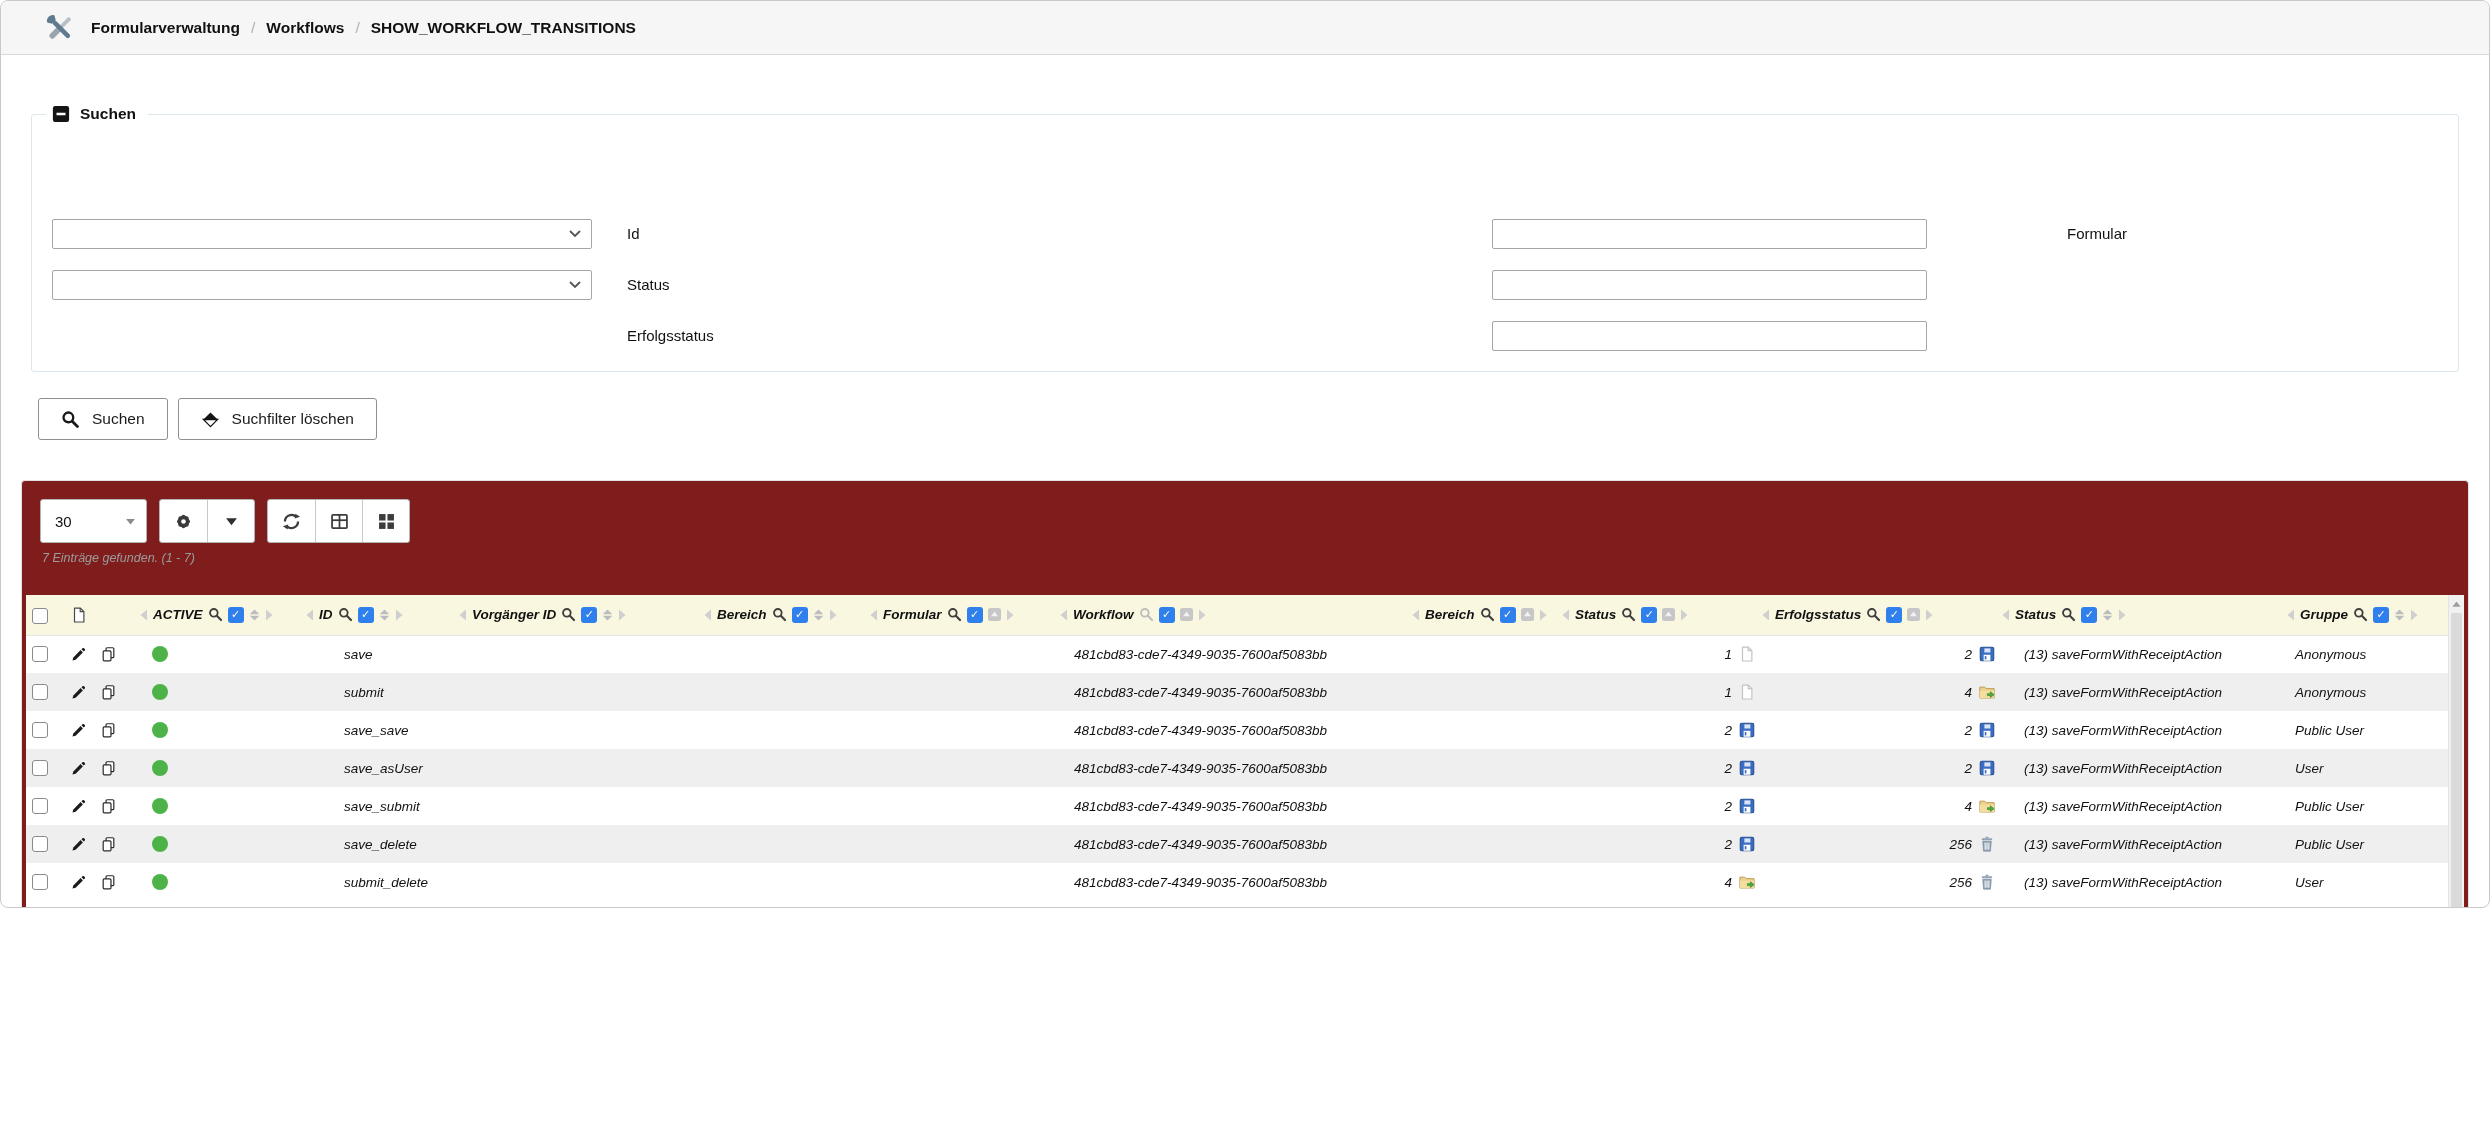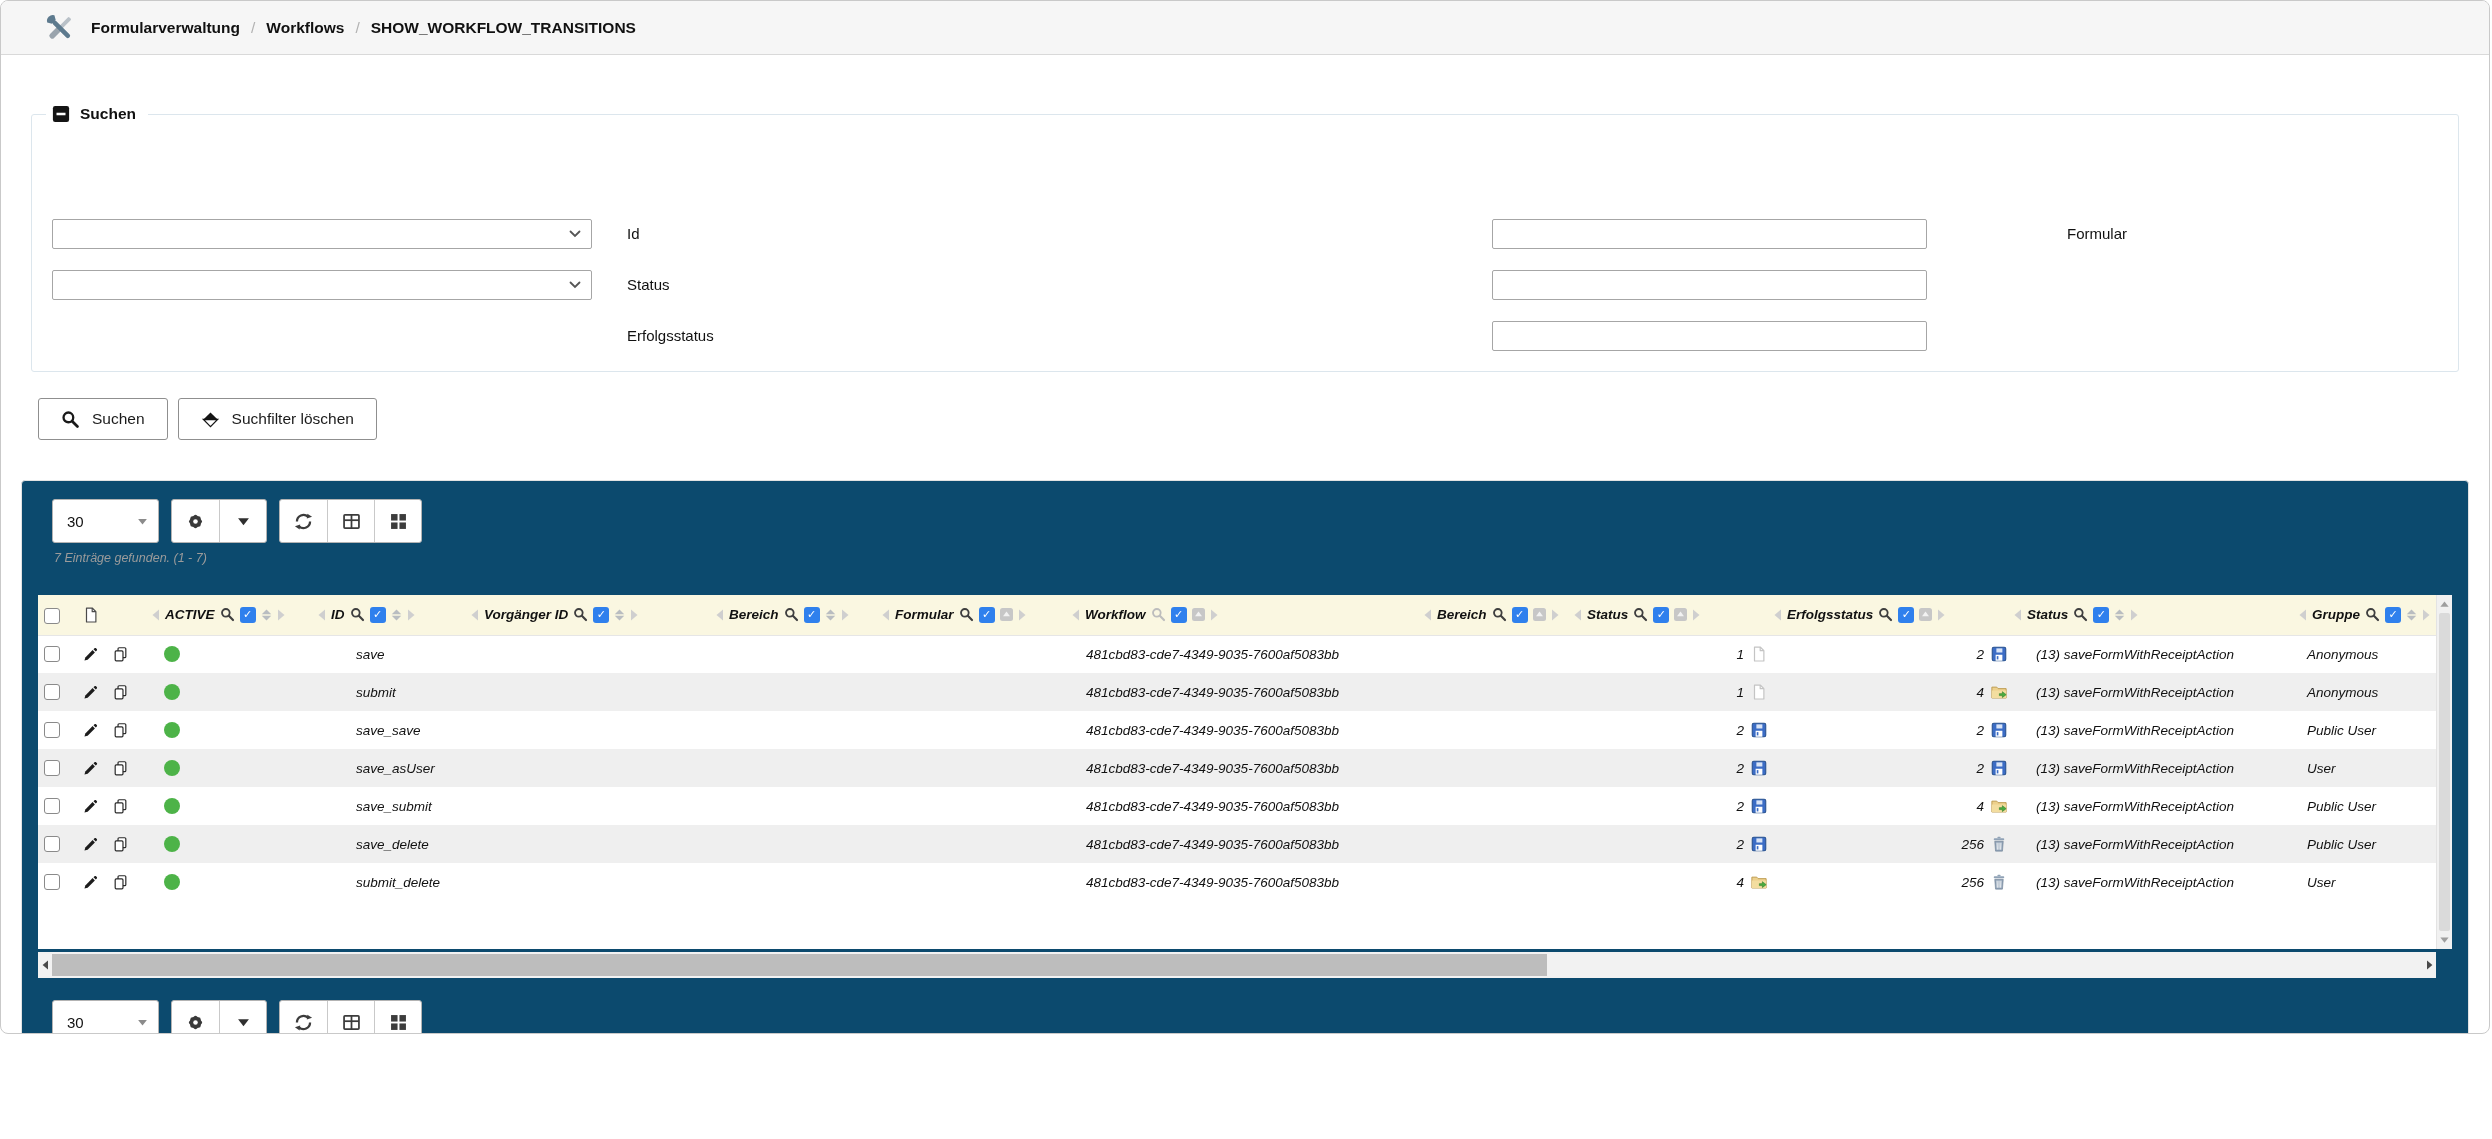--- a/index.html
+++ b/index.html
@@ -1,19 +1,19 @@
 <!DOCTYPE html>
 <html><head>
 <meta charset="utf-8">
 <style>
   * { box-sizing: border-box; margin: 0; padding: 0; }
   html,body { background:#fff; }
   body { font-family:"Liberation Sans","DejaVu Sans",sans-serif; color:#111; }
 
-  .page { width:2490px; height:1034px; border:1px solid #c9c9c9; border-radius:8px;
+  .page { width:2490px; height:908px; border:1px solid #c9c9c9; border-radius:8px;
           overflow:hidden; background:#fff; position:relative; }
 
   
   .topbar { height:54px; background:#f6f6f6; border-bottom:1px solid #d9d9d9;
             display:flex; align-items:center; padding-left:42px; gap:14px; }
   .tools-logo svg { width:34px; height:34px; display:block; }
   .breadcrumb { display:flex; align-items:center; gap:11px; font-size:15.5px; font-weight:700; }
   .bc-sep { color:#b3b3b3; font-weight:400; }
   .bc-link { cursor:pointer; }
 
@@ -35,22 +35,22 @@
   .textinput { height:30px; width:435px; border:1px solid #a6a6a6; border-radius:2px;
                font-size:14px; padding:0 8px; font-family:inherit; }
 
   .search-btns { margin:26px 0 0 37px; display:flex; gap:10px; }
   .btn { height:42px; background:#fff; border:1px solid #8f8f8f; border-radius:3px;
          display:inline-flex; align-items:center; gap:12px; padding:0 22px;
          font-size:15.5px; color:#1a1a1a; cursor:pointer; font-family:inherit; }
   .btn svg { width:19px; height:19px; }
 
   
-  .panel { margin:40px 20px 0; background:#0c4a6e; border:1px solid #e2e2e2;
-           border-radius:4px; padding:18px 16px 26px; }
+  .panel { margin:40px 20px 0; background:#7f1d1d; border:1px solid #e2e2e2;
+           border-radius:4px; padding:18px 4px 26px; }
   .toolbar { display:flex; gap:12px; margin-left:14px; }
   .toolbar.bottom { margin-top:22px; }
   .tb-select { width:107px; height:44px; background:#fff; border:1px solid #b3b3b3;
                border-radius:3px; display:flex; align-items:center; justify-content:space-between;
                padding:0 10px 0 14px; font-size:15px; cursor:pointer; }
   .tb-select svg { width:11px; height:7px; color:#8b8b8b; }
   .tb-split, .tb-group { display:flex; height:44px; background:#fff; border:1px solid #b3b3b3;
                          border-radius:3px; }
   .tb-btn { width:47px; display:grid; place-items:center; cursor:pointer; }
   .tb-btn + .tb-btn { border-left:1px solid #c9c9c9; }

